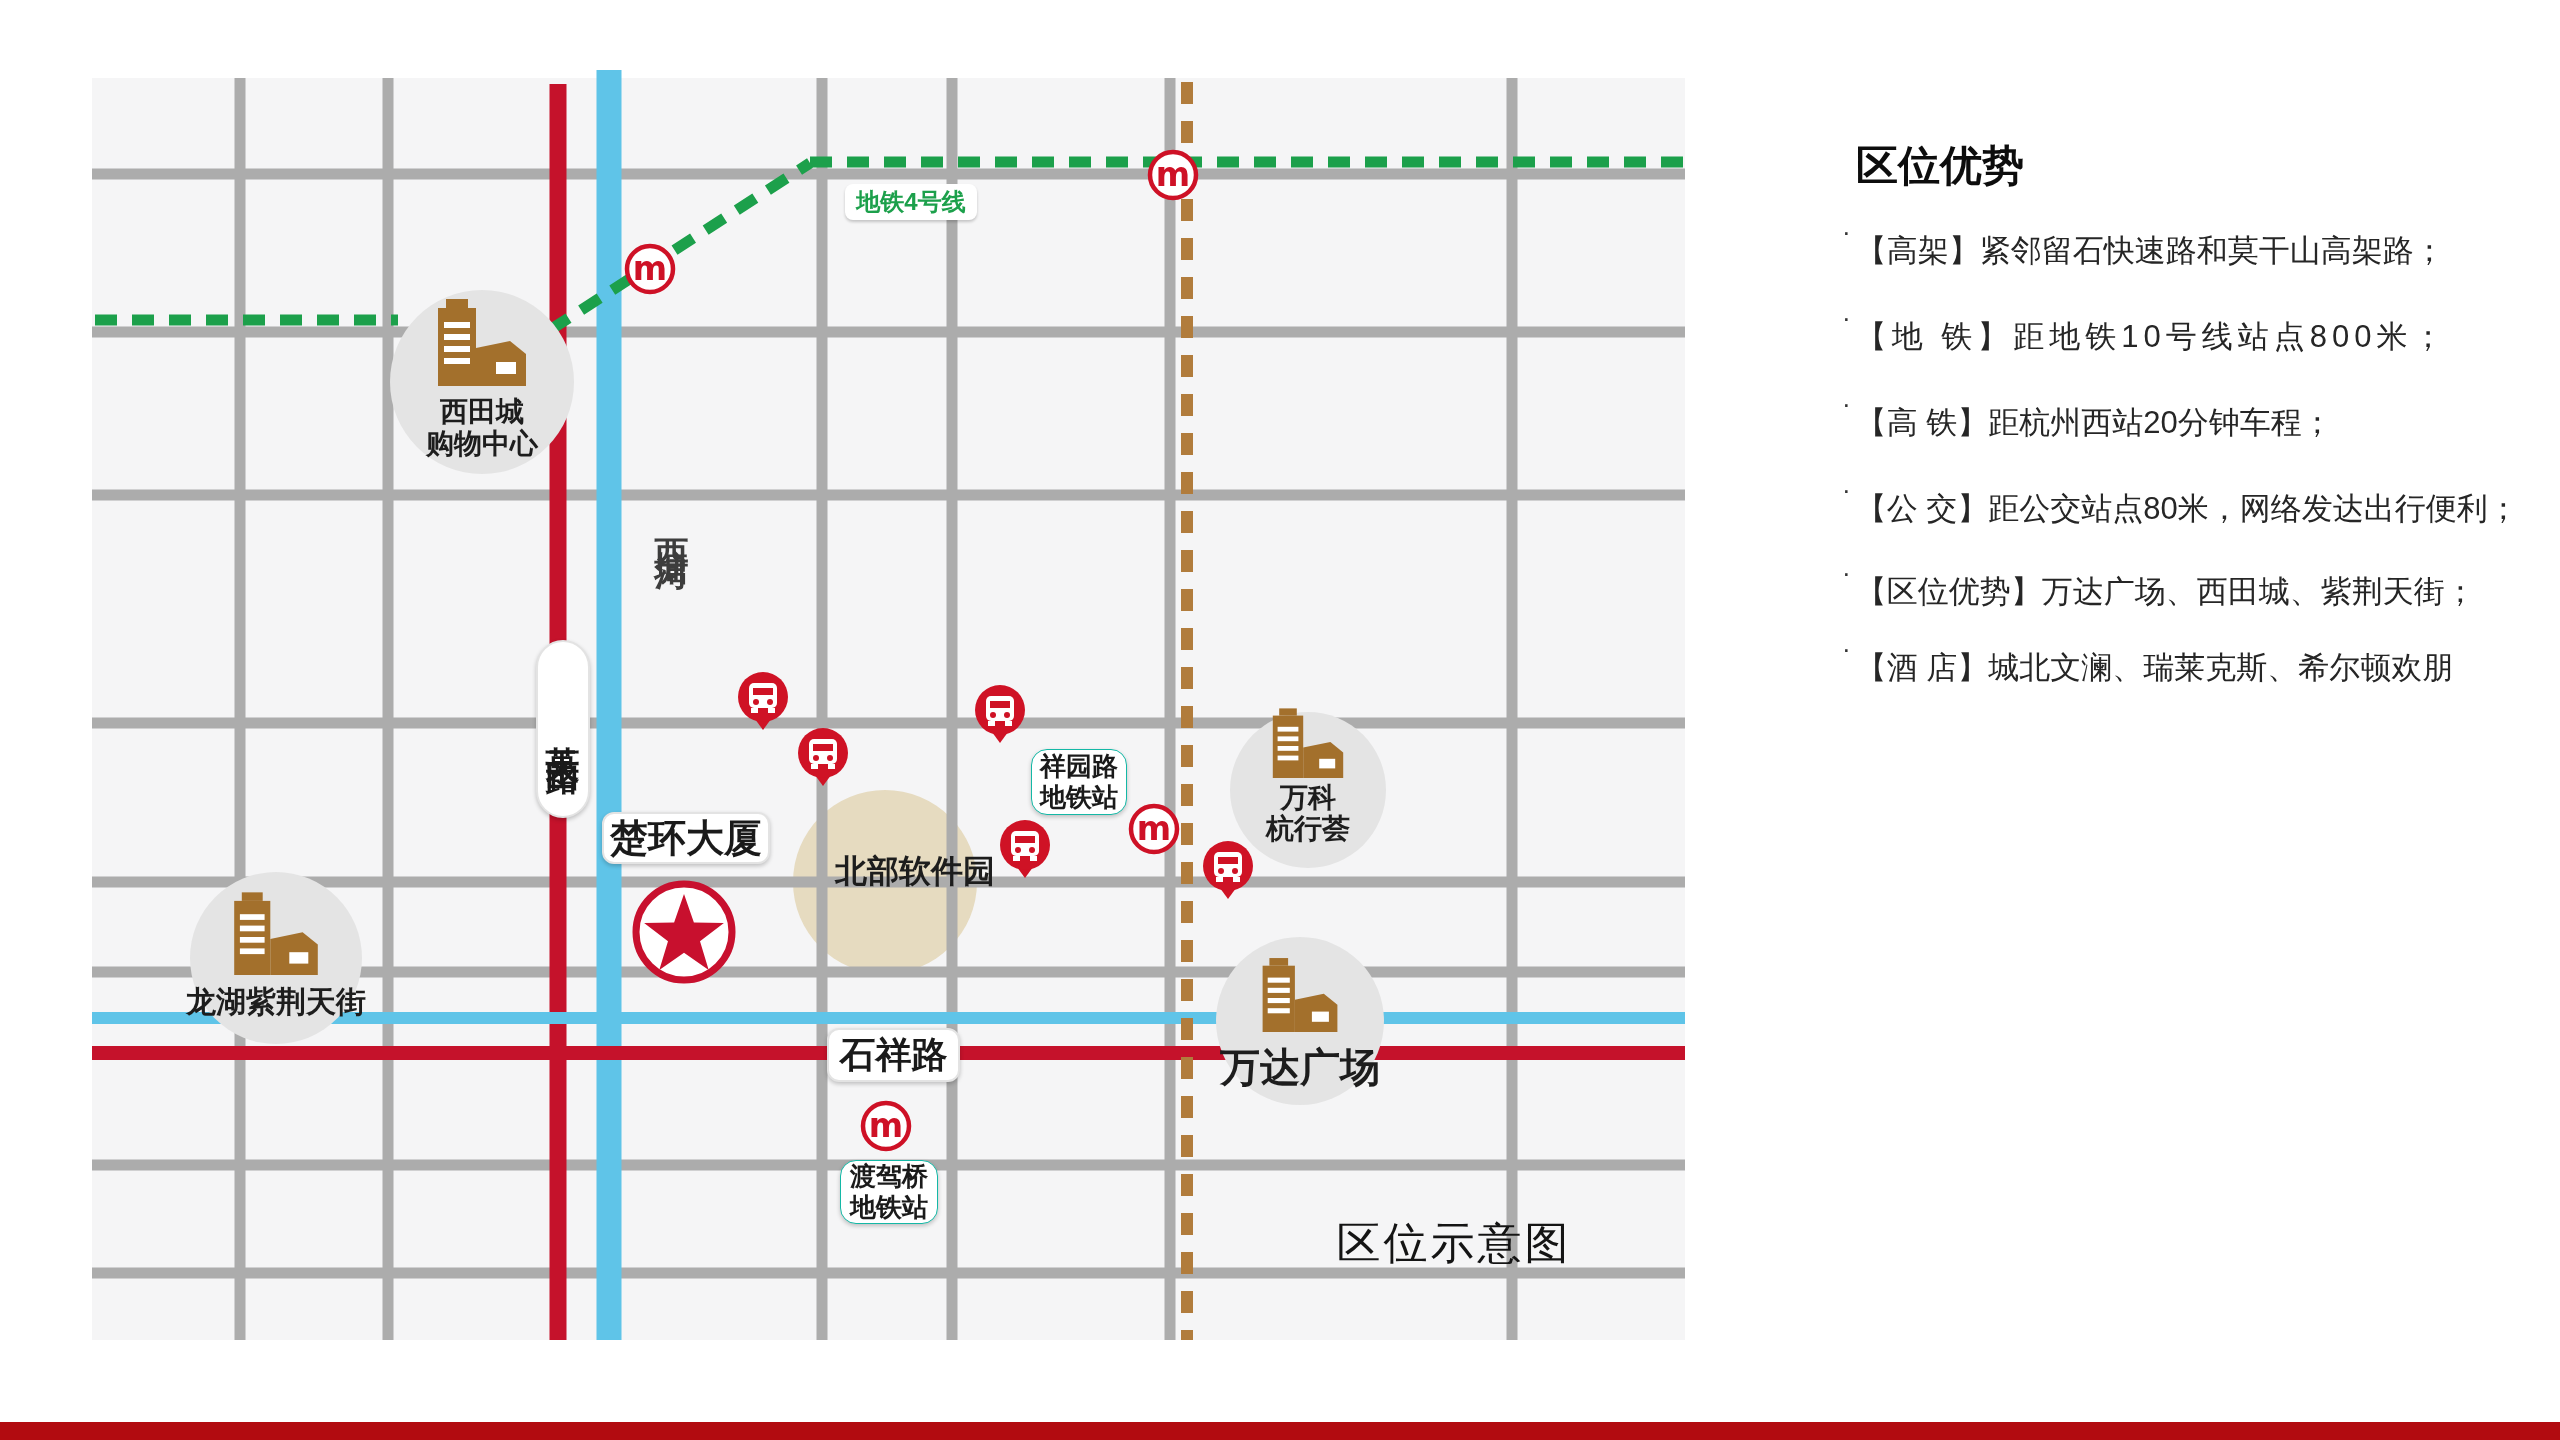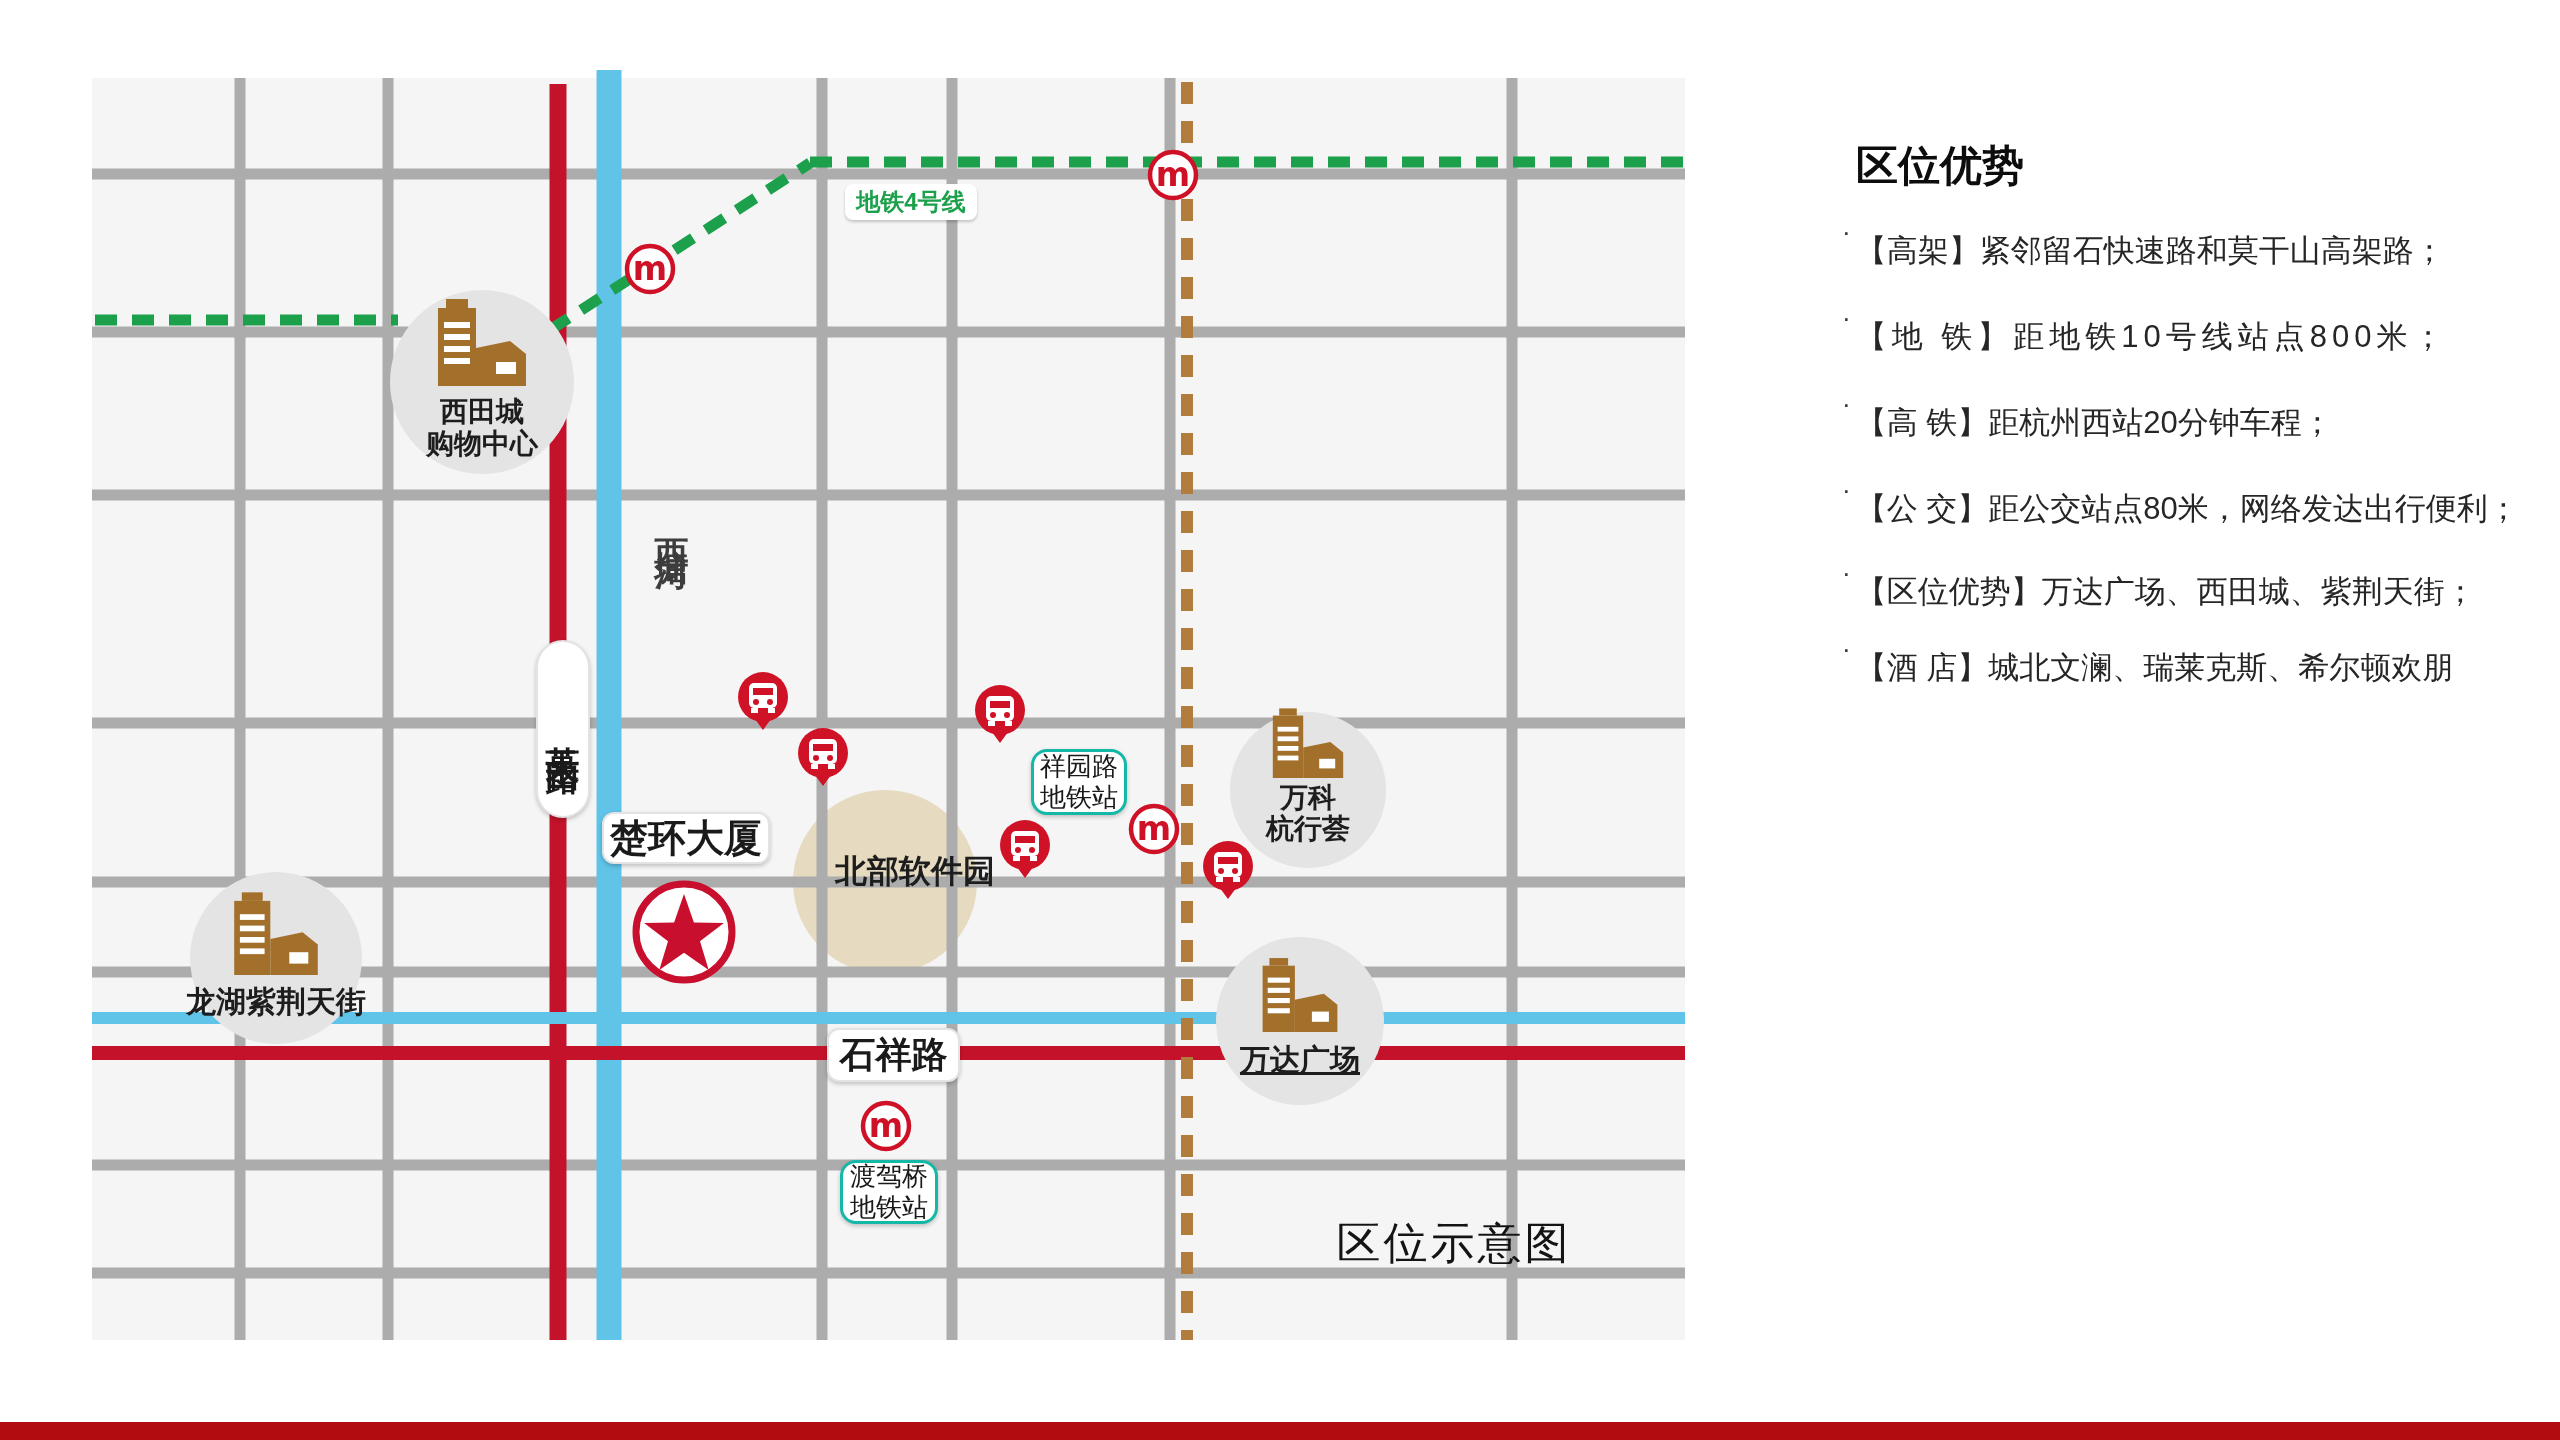--- a/index.html
+++ b/index.html
@@ -8,21 +8,21 @@
     font-family:"Liberation Sans", sans-serif;overflow:hidden;
   }
   
   #map-svg{position:absolute;left:92px;top:70px;width:1593px;height:1270px;}
   .map-label{
     position:absolute;background:#fff;box-sizing:border-box;
     display:flex;align-items:center;justify-content:center;text-align:center;
     box-shadow:0 2px 4px rgba(0,0,0,.22);color:#1a1a1a;
   }
   .plain{border:2px solid #e3e3e3;border-radius:12px;font-weight:700;}
-  .redbox{border:3px solid #14b8a6;border-radius:16px;font-weight:400;
+  .redbox{border:1px solid #14b8a6;border-radius:16px;font-weight:700;
           font-size:26px;line-height:31px;flex-direction:column;}
   .vpill{
     border:2px solid #e3e3e3;border-radius:28px;font-weight:700;font-size:34px;
     writing-mode:vertical-rl;text-orientation:upright;letter-spacing:5px;
   }
   .vtext{
     position:absolute;writing-mode:vertical-rl;text-orientation:upright;
     font-size:34px;font-weight:600;color:#3d3d3d;letter-spacing:9px;
   }
   .circle-text{
@@ -179,21 +179,21 @@
 
 <div class="circle-text" style="left:166px;top:982px;width:220px;font-size:30px;">龙湖紫荆天街</div>
 
 <div class="circle-text" style="left:775px;top:850px;width:220px;font-size:32px;text-align:right;">北部软件园</div>
 
 <div class="circle-text" style="left:1198px;top:782px;width:220px;font-size:28px;line-height:31px;">
   <div>万科</div>
   <div>杭行荟</div>
 </div>
 
-<div class="circle-text" style="left:1190px;top:1040px;width:220px;font-size:30px;text-decoration:underline;">万达广场</div>
+<div class="circle-text" style="left:1190px;top:1040px;width:220px;font-size:40px;">万达广场</div>
 
 <div id="map-caption">区位示意图</div>
 
 <div id="panel-title">区位优势</div>
 
 <div class="bullet" style="top:230px;">
   <span class="dot">·</span>
   <span class="btext">【高架】紧邻留石快速路和莫干山高架路；</span>
 </div>
 <div class="bullet ls" style="top:316px;">

